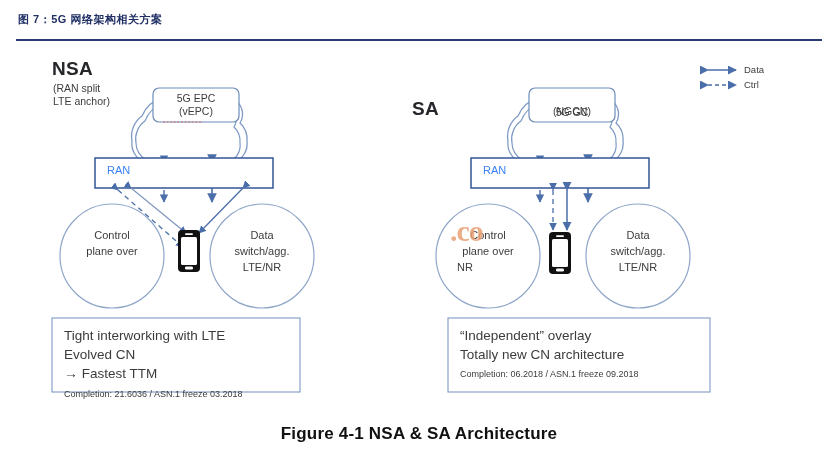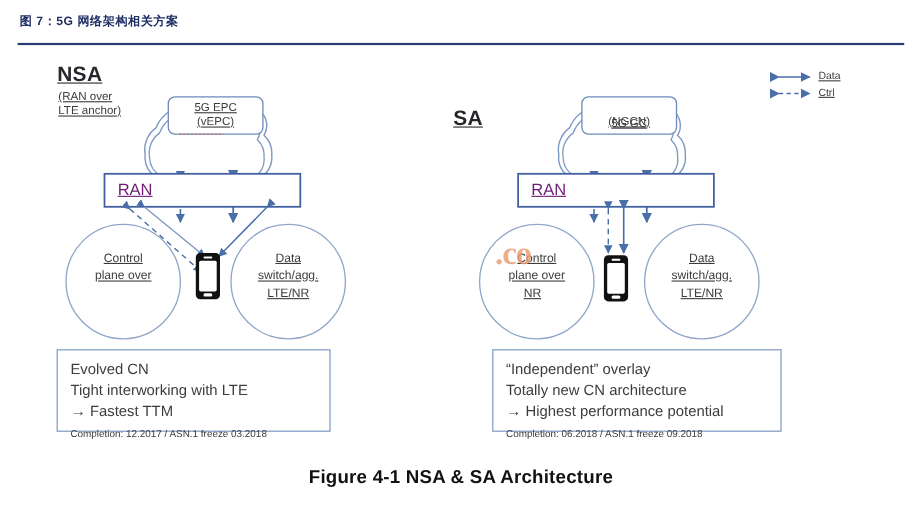--- a/index.html
+++ b/index.html
@@ -19,29 +19,29 @@
   .title-rule{
     position:absolute;left:16px;top:39px;width:806px;height:2px;
     background:#2a3a72;
   }
 
   
   .diagram{position:absolute;left:0;top:44px;width:838px;height:375px;background:#fff;}
   svg.layer{position:absolute;left:0;top:0;width:838px;height:375px;}
 
   
-  .tx{position:absolute;color:#3c3c3c;text-decoration:underline;}
+  .tx{position:absolute;color:#3c3c3c;}
   .hdr-nsa,.hdr-sa{
     font-size:19px;font-weight:bold;color:#26272b;letter-spacing:.3px;
   }
   .sub{font-size:10.5px;line-height:13px;color:#3c3c3c;}
   .cloud-lbl{
     font-size:10.5px;line-height:13px;color:#3c3c3c;text-align:center;width:110px;
   }
-  .ran-lbl{font-size:15px;color:#701a75;}
+  .ran-lbl{font-size:11px;color:#3b82f6;}
   .circ-lbl{
     font-size:11px;line-height:16px;color:#3c3c3c;text-align:center;width:120px;
   }
   .legend-lbl{font-size:9.5px;color:#3c3c3c;}
   .box-txt{position:absolute;color:#3c3c3c;}
   .box-line{font-size:13.5px;line-height:18.5px;white-space:nowrap;}
   .box-note{font-size:9px;color:#3c3c3c;white-space:nowrap;margin-top:5px;}
   .arrow-glyph{font-size:14px;}
 
   
@@ -163,61 +163,60 @@
         <rect x="556" y="224.6" width="8" height="3" rx="1.4" fill="#fff"></rect>
       </g>
 
       <rect x="448" y="274" width="262" height="74" fill="#ffffff" stroke="#7e9ac4" stroke-width="1.1"></rect>
 
       <line x1="708" y1="26" x2="736" y2="26" stroke="#4a6ea9" stroke-width="1.5" marker-start="url(#ahS)" marker-end="url(#ahE)"></line>
       <line x1="708" y1="41" x2="736" y2="41" stroke="#4a6ea9" stroke-width="1.5" stroke-dasharray="4,3" marker-start="url(#ahS)" marker-end="url(#ahE)"></line>
     </svg>
 
     <div class="tx hdr-nsa" style="left:52px;top:14px;">NSA</div>
-    <div class="tx sub" style="left:53px;top:38px;">(RAN over</div>
+    <div class="tx sub" style="left:53px;top:38px;">(RAN split</div>
     <div class="tx sub" style="left:53px;top:51px;">LTE anchor)</div>
 
     <div class="tx cloud-lbl" style="left:141px;top:48px;">5G EPC</div>
     <div class="tx cloud-lbl" style="left:141px;top:61px;">(vEPC)</div>
 
     <div class="tx ran-lbl" style="left:107px;top:120px;">RAN</div>
 
     <div class="tx circ-lbl" style="left:52px;top:183px;">Control</div>
     <div class="tx circ-lbl" style="left:52px;top:199px;">plane over</div>
 
     <div class="tx circ-lbl" style="left:202px;top:183px;">Data</div>
     <div class="tx circ-lbl" style="left:202px;top:199px;">switch/agg.</div>
     <div class="tx circ-lbl" style="left:202px;top:215px;">LTE/NR</div>
 
     <div class="box-txt" style="left:64px;top:283px;width:230px;">
+      <div class="box-line">Tight interworking with LTE</div>
       <div class="box-line">Evolved CN</div>
-      <div class="box-line">Tight interworking with LTE</div>
       <div class="box-line"><span class="arrow-glyph">→</span> <span>Fastest TTM</span></div>
-      <div class="box-note">Completion: 12.2017 / ASN.1 freeze 03.2018</div>
+      <div class="box-note">Completion: 21.6036 / ASN.1 freeze 03.2018</div>
     </div>
 
     <div class="tx hdr-sa" style="left:412px;top:14px;margin-top:40px;">SA</div>
 
     <div class="tx cloud-lbl" style="left:517px;top:62px;">5G GC</div>
     <div class="tx cloud-lbl" style="left:517px;top:61px;">(NGCN)</div>
 
     <div class="tx ran-lbl" style="left:483px;top:120px;">RAN</div>
 
     <div class="tx circ-lbl" style="left:428px;top:183px;">Control</div>
     <div class="tx circ-lbl" style="left:428px;top:199px;">plane over</div>
-    <div class="tx circ-lbl" style="left:424px;top:215px;">NR</div>
+    <div class="tx circ-lbl" style="left:405px;top:215px;">NR</div>
 
     <div class="tx circ-lbl" style="left:578px;top:183px;">Data</div>
     <div class="tx circ-lbl" style="left:578px;top:199px;">switch/agg.</div>
     <div class="tx circ-lbl" style="left:578px;top:215px;">LTE/NR</div>
 
     <div class="box-txt" style="left:460px;top:283px;width:246px;">
       <div class="box-line">“Independent” overlay</div>
       <div class="box-line">Totally new CN architecture</div>
-      <div class="box-line"><span class="arrow-glyph">→</span> <span>Highest performance potential</span></div>
       <div class="box-note">Completion: 06.2018 / ASN.1 freeze 09.2018</div>
     </div>
 
     <div class="wm" style="left:450px;top:170px;">.co</div>
 
     <div class="tx legend-lbl" style="left:744px;top:20px;">Data</div>
     <div class="tx legend-lbl" style="left:744px;top:35px;">Ctrl</div>
 
   </div>
 

